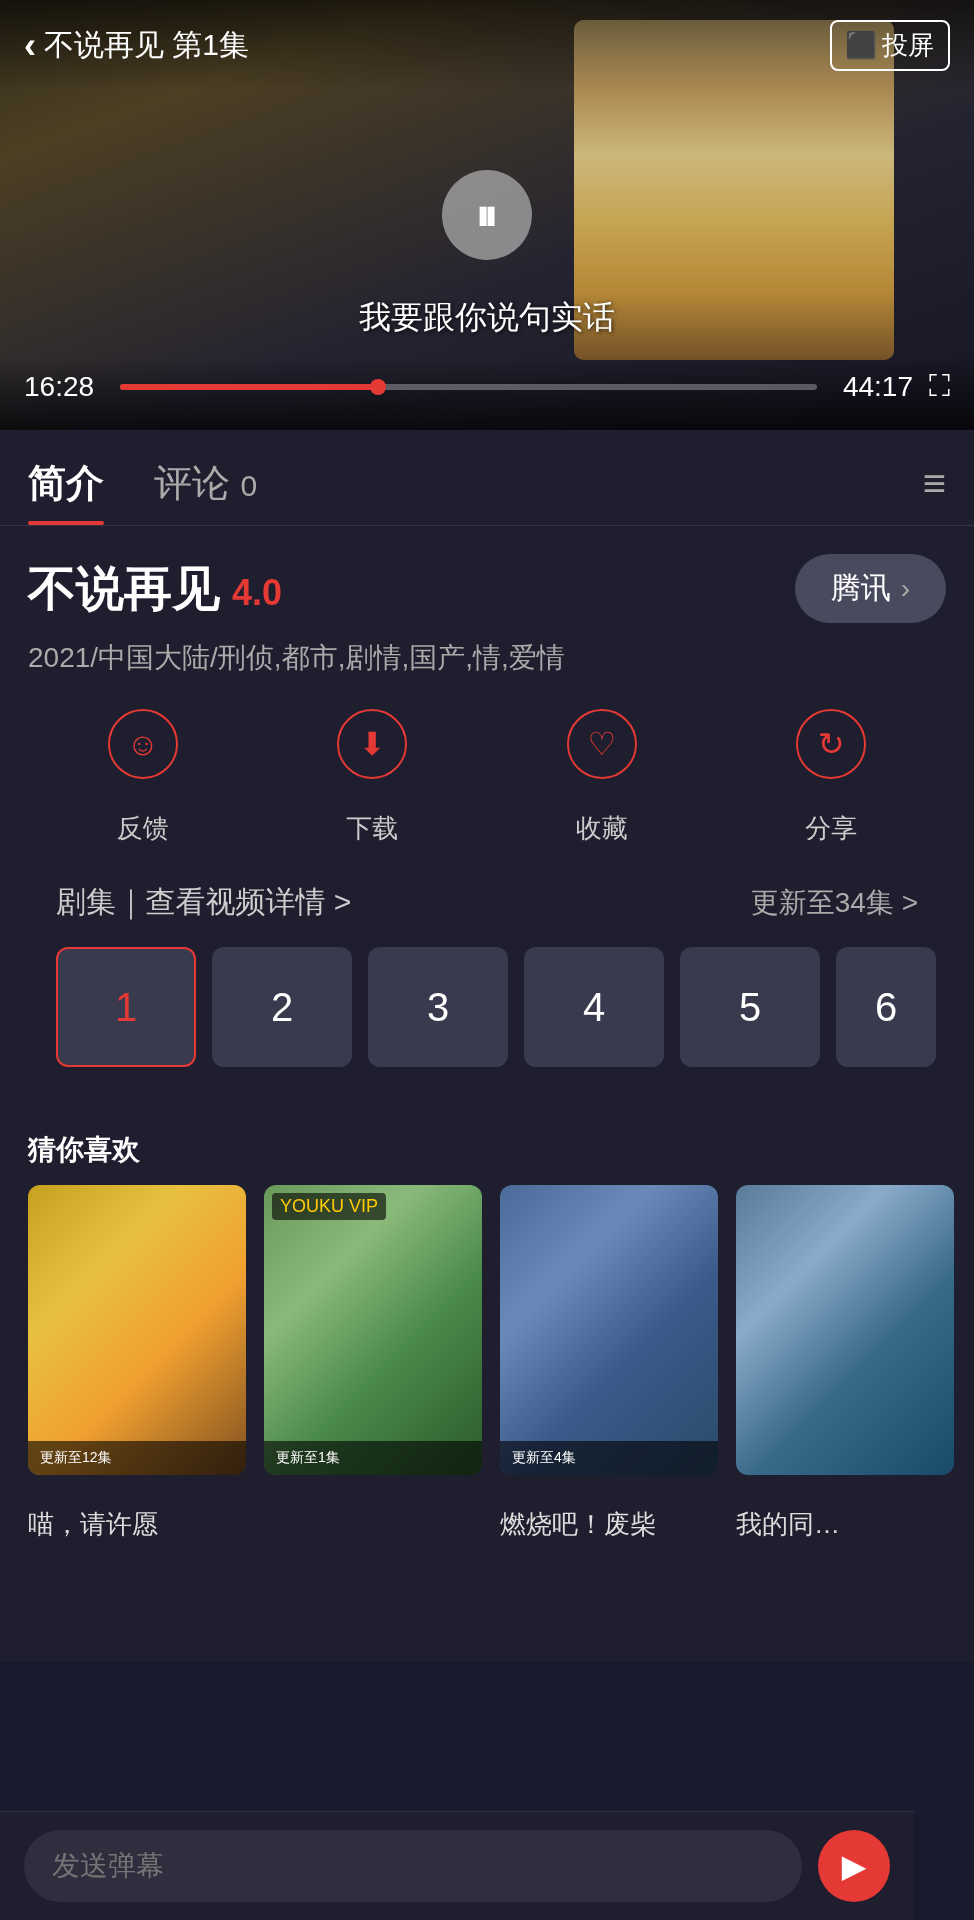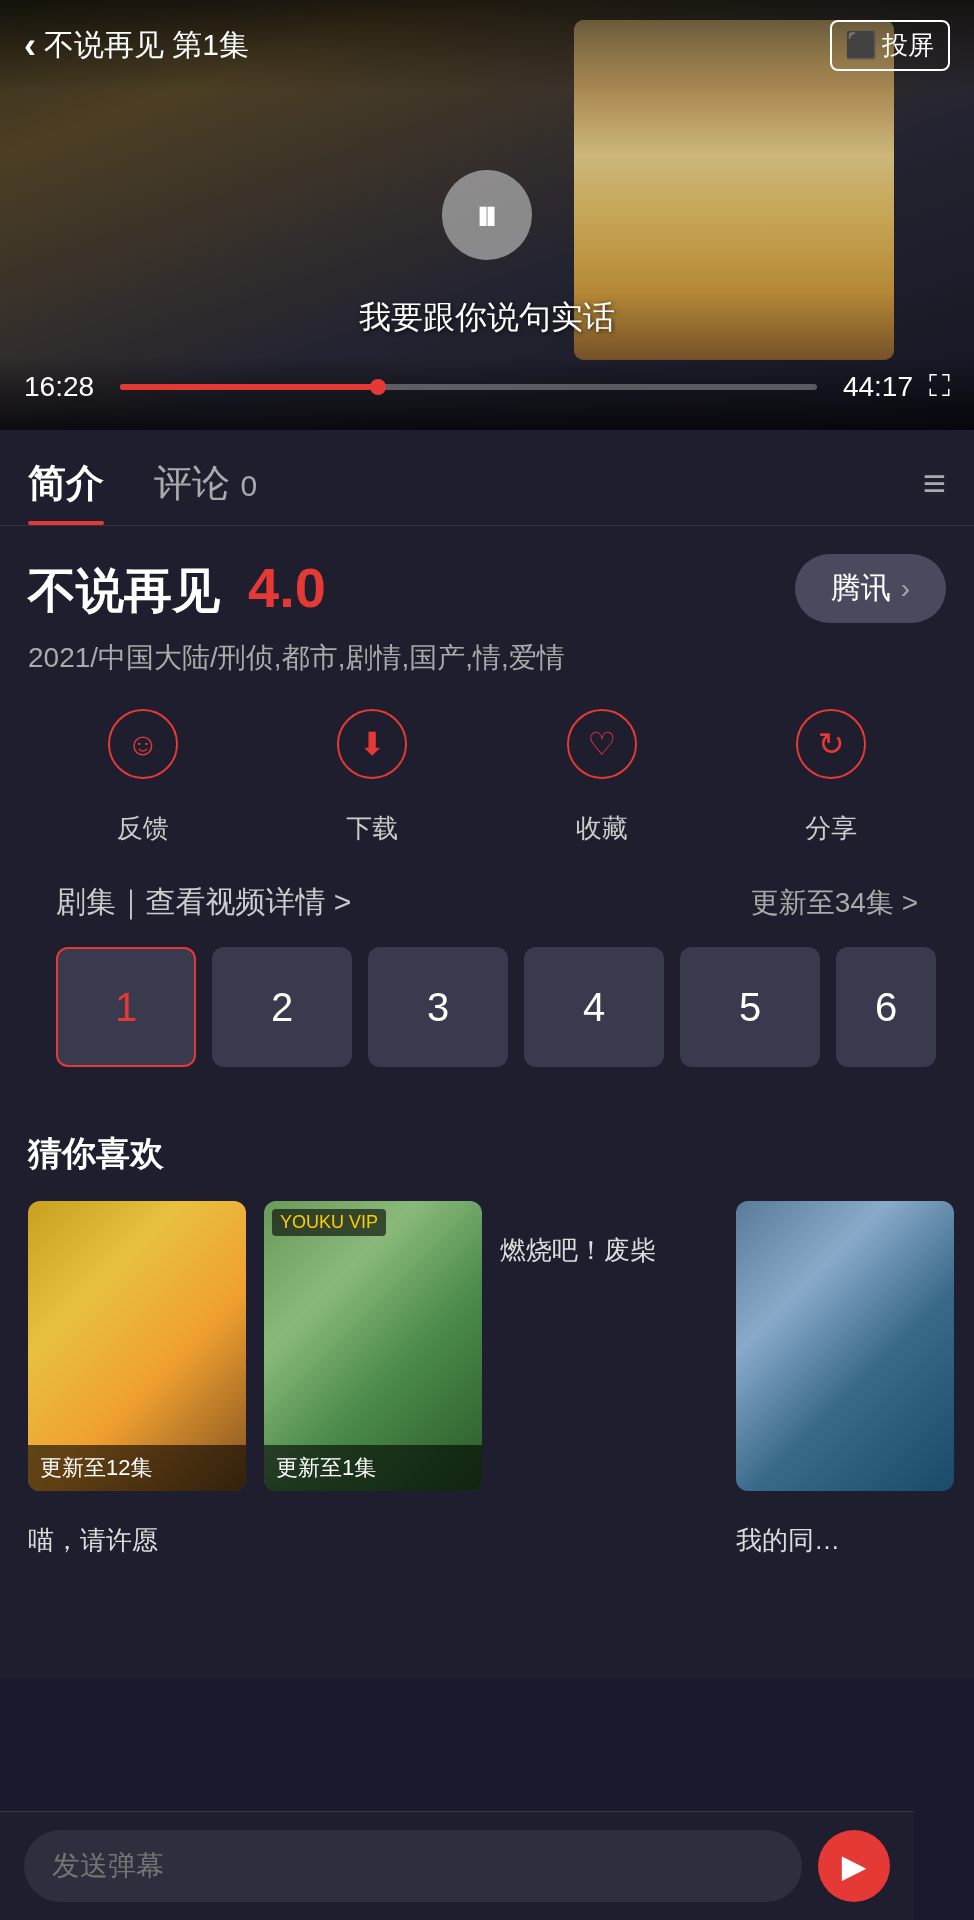--- a/index.html
+++ b/index.html
@@ -223,24 +223,23 @@
       align-items: center;
       justify-content: space-between;
       margin-bottom: 16px;
     }
     .show-title {
       font-size: 48px;
       font-weight: bold;
       color: #fff;
     }
     .rating {
-      font-size: 56px;
+      font-size: 36px;
       color: #e53935;
       font-weight: bold;
-      margin-left: 16px;
     }
     .platform-btn {
       background: #4a4a5e;
       border-radius: 40px;
       padding: 14px 36px;
       display: flex;
       align-items: center;
       gap: 10px;
       font-size: 30px;
       color: #fff;
@@ -324,25 +323,25 @@
       border-color: #e53935;
       color: #e53935;
     }
     .ep-btn.partial {
       width: 100px;
       overflow: hidden;
     }
 
     
     .section-title {
-      font-size: 34px;
+      font-size: 28px;
       font-weight: bold;
       color: #fff;
       padding: 0 28px;
-      margin-bottom: 24px;
+      margin-bottom: 16px;
     }
     .rec-grid {
       display: flex;
       gap: 18px;
       padding: 0 28px;
       overflow-x: hidden;
     }
     .rec-item {
       flex-shrink: 0;
       width: 218px;
@@ -358,21 +357,21 @@
     .rec-poster-bg {
       width: 100%;
       height: 100%;
       background: #4a4a3a;
     }
     .rec-badge {
       position: absolute;
       bottom: 0; left: 0; right: 0;
       background: rgba(0,0,0,0.6);
       padding: 8px 12px;
-      font-size: 22px;
+      font-size: 14px;
       color: #fff;
     }
     .rec-title {
       font-size: 26px;
       color: #ddd;
       margin-top: 32px;
     }
     .poster-1 { background: linear-gradient(135deg, #c8a020 0%, #e8c040 30%, #f0a030 60%, #805020 100%); }
     .poster-2 { background: linear-gradient(135deg, #6a9a5a 0%, #8aba7a 30%, #4a8a4a 60%, #2a5a2a 100%); }
     .poster-3 { background: linear-gradient(135deg, #4a6a9a 0%, #6a8aba 30%, #3a5a8a 60%, #2a4a6a 100%); }
@@ -540,20 +539,24 @@
 
       <div class="rec-item">
         <div class="rec-poster">
           <div class="rec-poster-bg poster-2"></div>
           <div class="youku-badge">YOUKU VIP</div>
           <div class="rec-badge">更新至1集</div>
         </div>
       </div>
 
       <div class="rec-item">
+        <div class="rec-poster">
+          <div class="rec-poster-bg poster-3"></div>
+          <div class="rec-badge">更新至4集</div>
+        </div>
         <div class="rec-title">燃烧吧！废柴</div>
       </div>
 
       <div class="rec-item">
         <div class="rec-poster">
           <div class="rec-poster-bg poster-4"></div>
         </div>
         <div class="rec-title">我的同…</div>
       </div>
 

